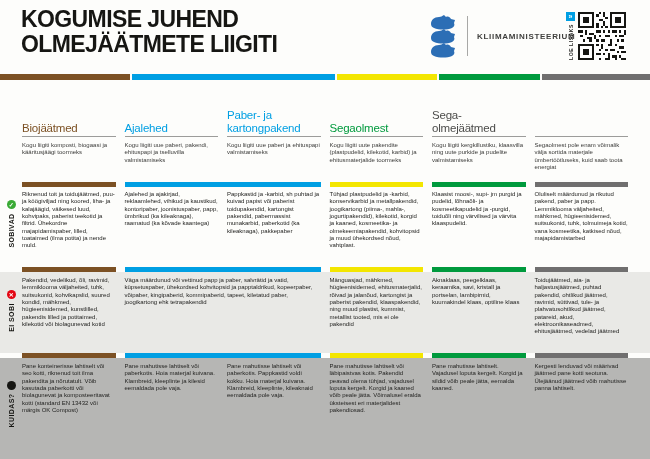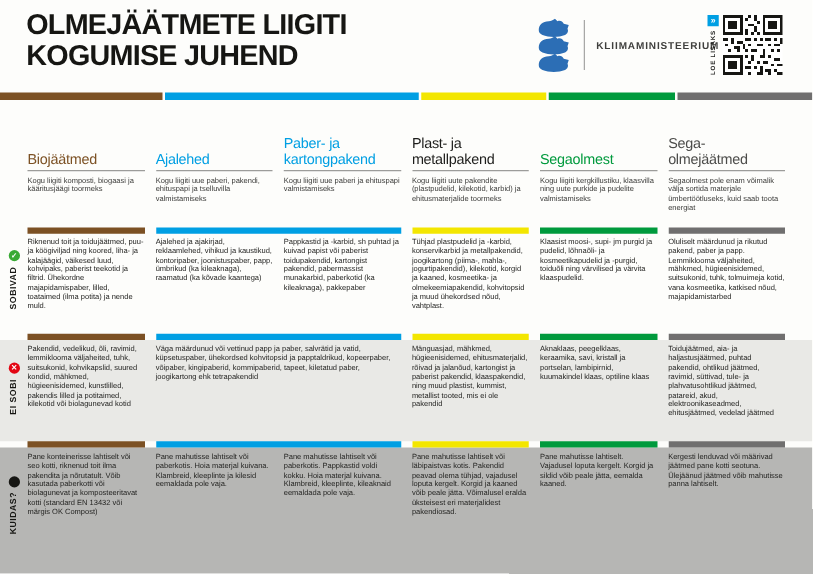--- a/index.html
+++ b/index.html
@@ -53,22 +53,22 @@
           justify-content:center;font-size:6px;line-height:1;color:#fff;font-weight:700;
           transform:rotate(90deg);}
   .c-green{background:#3aaa35;} .c-red{background:#e30613;} .c-black{background:#161613;}
 </style>
 </head>
 <body>
 
 <div class="poster">
 
   <div class="title">
+    <div>KOGUMISE JUHEND</div>
     <div>OLMEJÄÄTMETE LIIGITI</div>
-    <div>KOGUMISE JUHEND</div>
   </div>
 
   <div class="logo">
     <svg width="30" height="44" viewBox="0 0 30 44">
       <g fill="#2c6eb5">
         <path d="M3 10c0-4 3-7 8-7 2 0 3-1 5-2l2 2c2-1 4 0 5 2l4 1-1 3c1 2 0 4-2 5-5 2-13 2-18 0-2-1-3-2-3-4z"></path>
         <path transform="translate(0,14)" d="M3 10c0-4 3-7 8-7 2 0 3-1 5-2l2 2c2-1 4 0 5 2l4 1-1 3c1 2 0 4-2 5-5 2-13 2-18 0-2-1-3-2-3-4z"></path>
         <path transform="translate(0,28)" d="M3 10c0-4 3-7 8-7 2 0 3-1 5-2l2 2c2-1 4 0 5 2l4 1-1 3c1 2 0 4-2 5-5 2-13 2-18 0-2-1-3-2-3-4z"></path>
       </g>
     </svg>
@@ -99,21 +99,20 @@
     <span class="seg" style="width: 203px; margin-right: 2px; background-color: rgb(0, 159, 227);"></span>
     <span class="seg" style="width: 100px; margin-right: 2px; background-color: rgb(243, 230, 0);"></span>
     <span class="seg" style="width: 101px; margin-right: 2px; background-color: rgb(0, 154, 61);"></span>
     <span class="seg" style="flex: 1 1 0%; background-color: rgb(112, 111, 111);"></span>
   </div>
 
   <div class="grid titles">
     <div class="col-title" style="color: rgb(124, 81, 36);">Biojäätmed</div>
     <div class="col-title" style="color: rgb(0, 159, 227);">Ajalehed</div>
     <div class="col-title" style="color: rgb(0, 159, 227);">Paber- ja kartongpakend</div>
-    <div class="col-title" style="color: rgb(29, 29, 27);">Plast- ja metallpakend</div>
     <div class="col-title" style="color: rgb(0, 154, 61);">Segaolmest</div>
     <div class="col-title" style="color: rgb(76, 76, 74);">Sega- olmejäätmed</div>
   </div>
 
   <div class="grid descs">
     <div class="desc">Kogu liigiti komposti, biogaasi ja kääritusjäägi toormeks</div>
     <div class="desc">Kogu liigiti uue paberi, pakendi, ehituspapi ja tselluvilla valmistamiseks</div>
     <div class="desc">Kogu liigiti uue paberi ja ehituspapi valmistamiseks</div>
     <div class="desc">Kogu liigiti uute pakendite (plastpudelid, kilekotid, karbid) ja ehitusmaterjalide toormeks</div>
     <div class="desc">Kogu liigiti kergkillustiku, klaasvilla ning uute purkide ja pudelite valmistamiseks</div>

